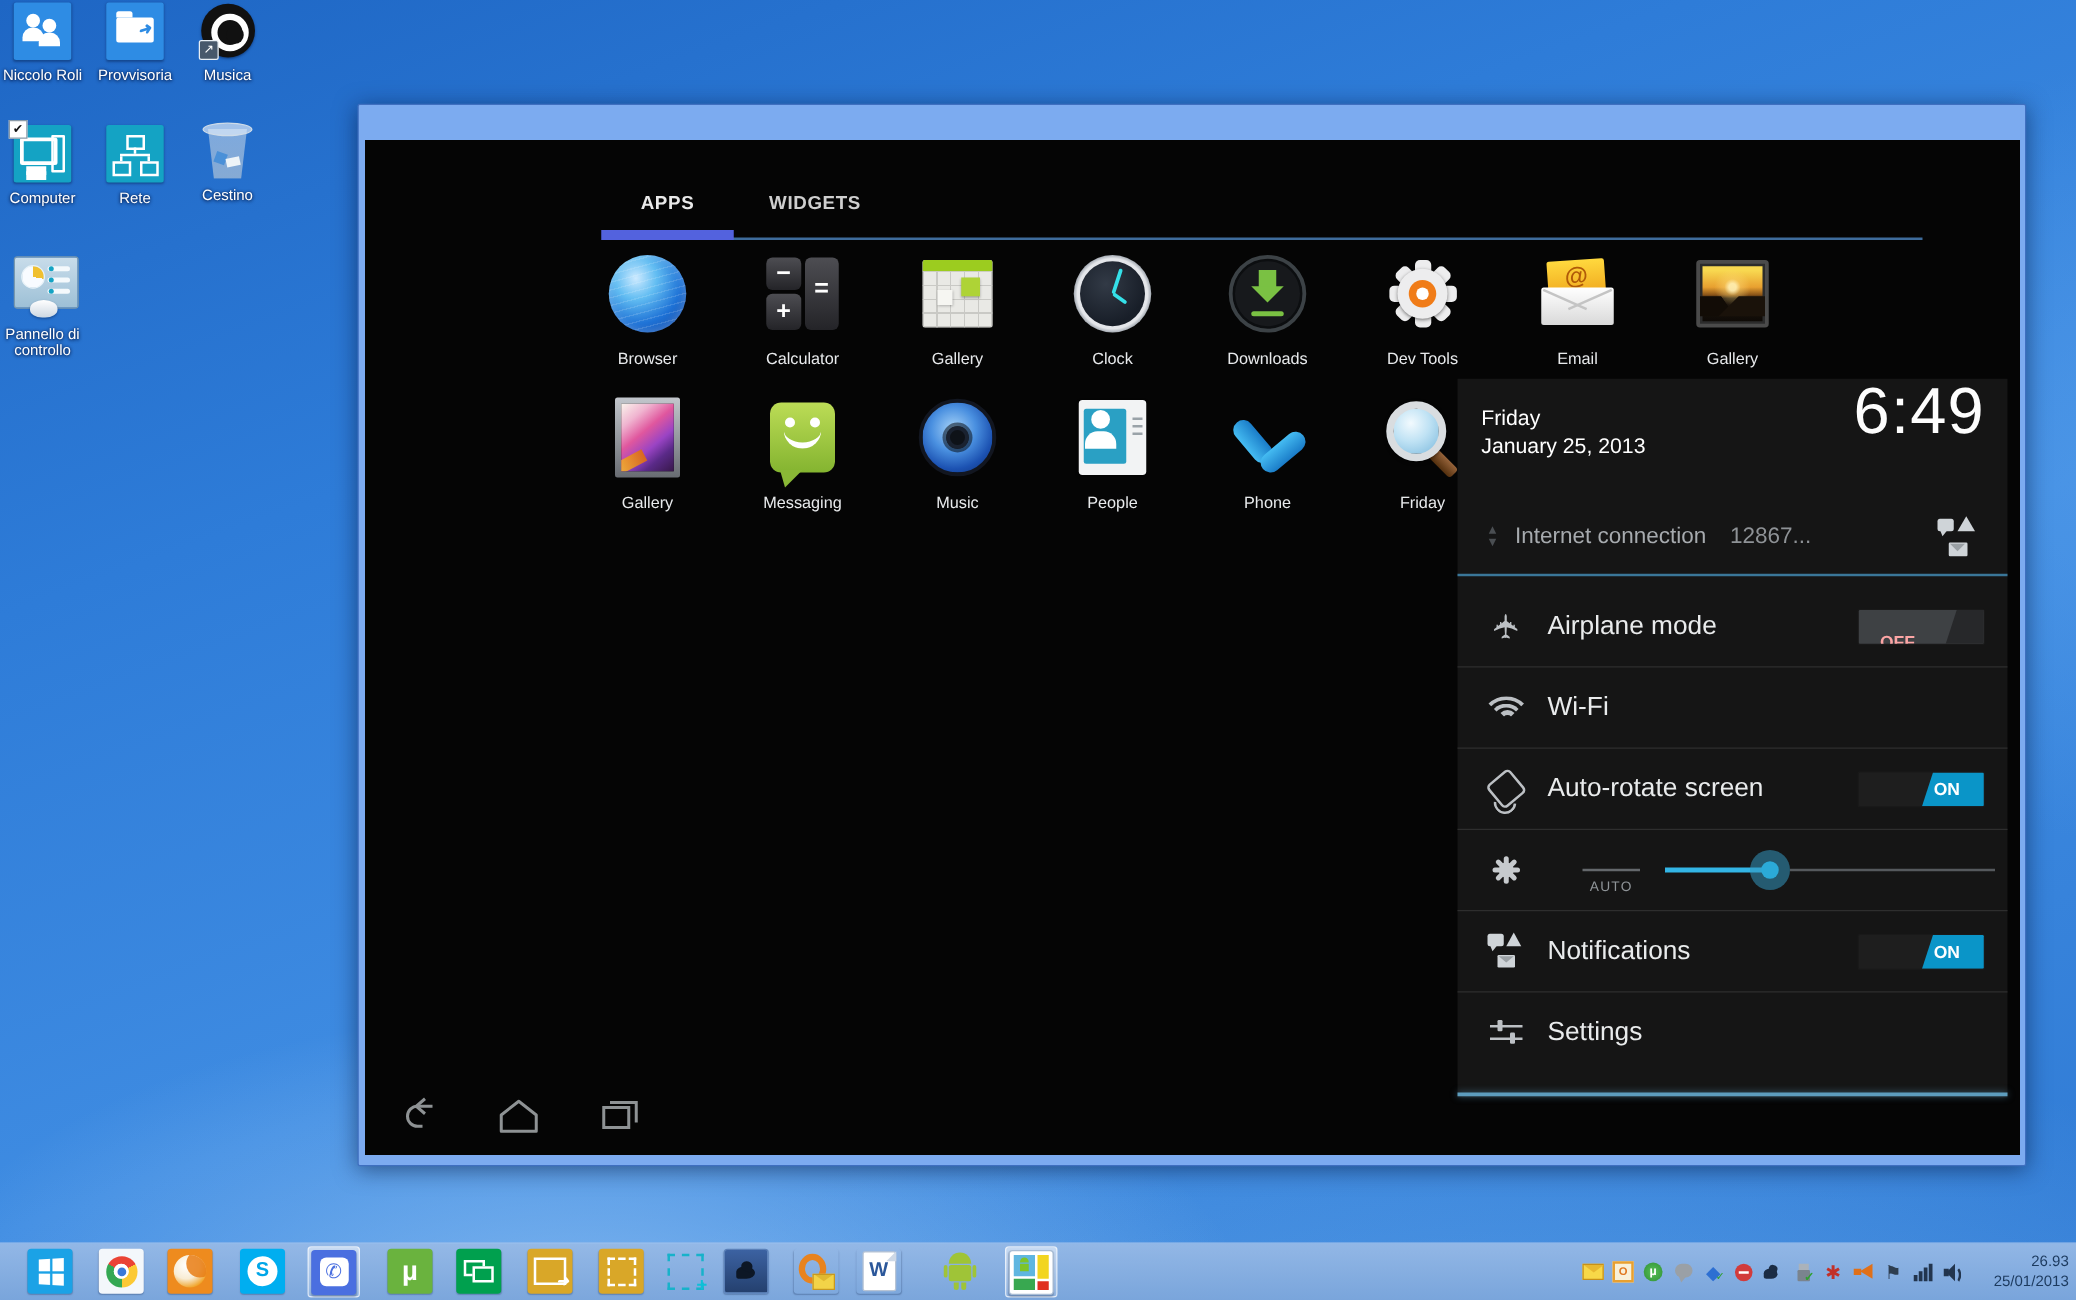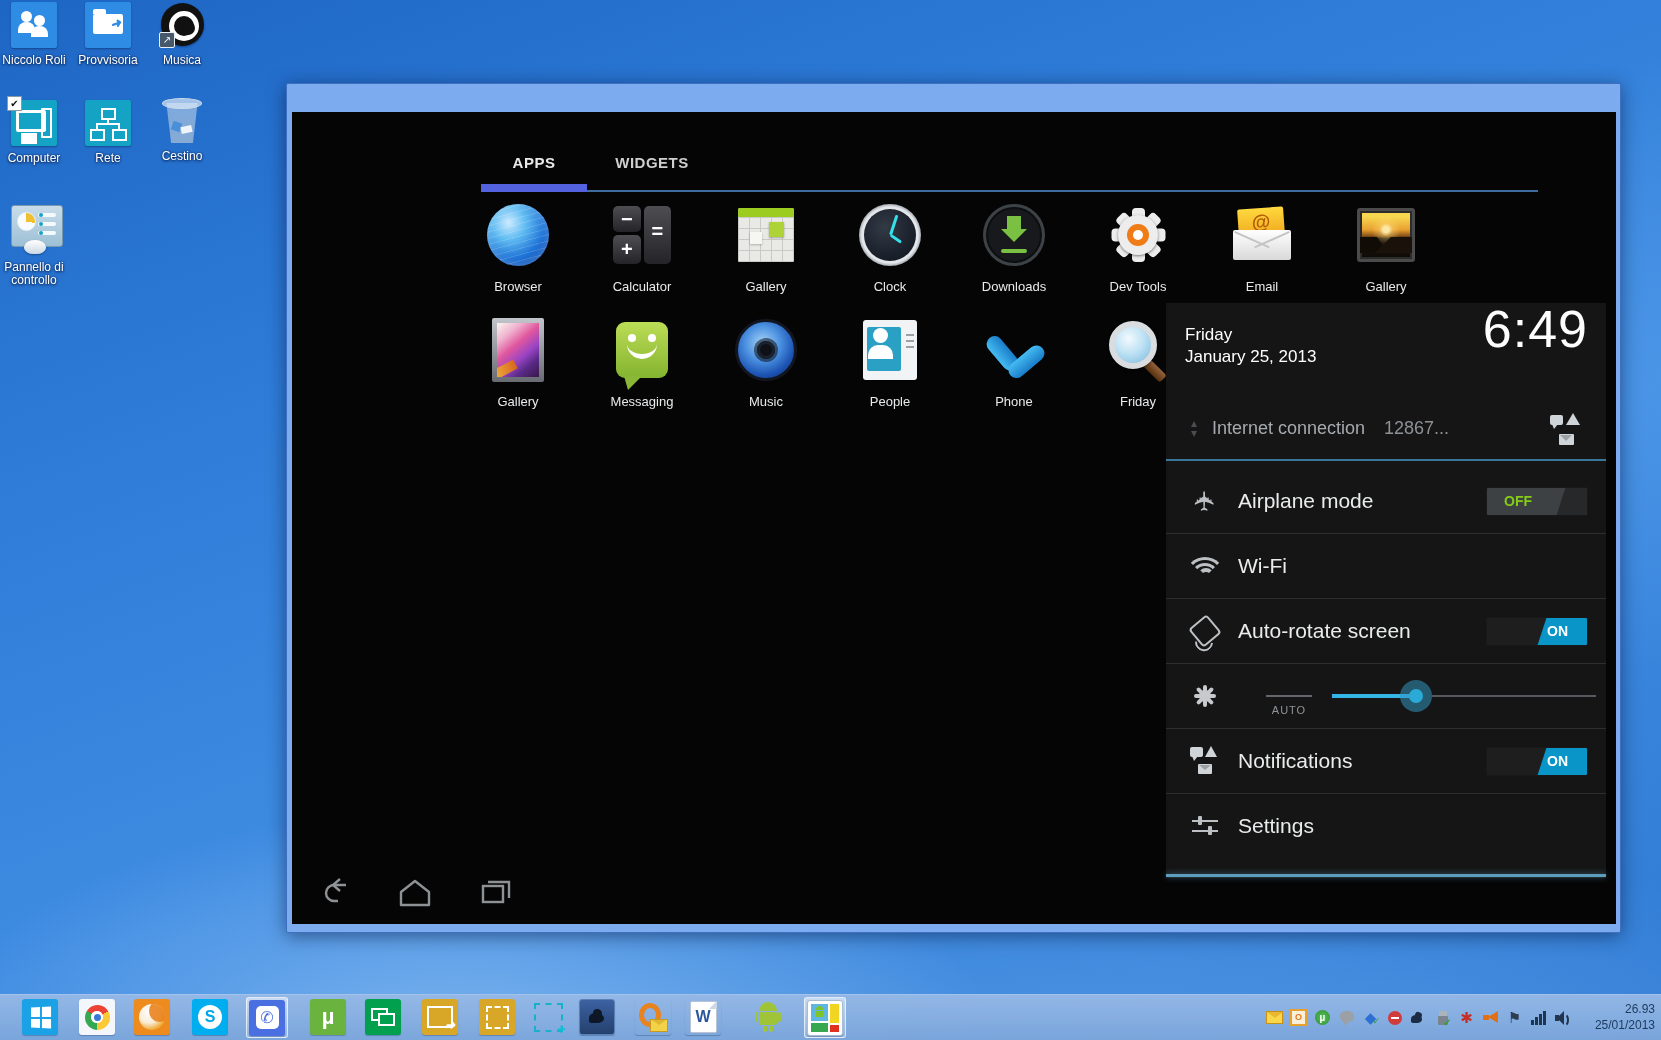--- a/index.html
+++ b/index.html
@@ -169,21 +169,21 @@
   .notic .bub::after{content:"";position:absolute;left:2px;bottom:-4px;border-left:2px solid transparent;border-right:4px solid transparent;border-top:5px solid #cfd4d8;}
   .notic .warn{position:absolute;right:3px;top:0;border-left:6px solid transparent;border-right:6px solid transparent;border-bottom:11px solid #cfd4d8;}
   .notic .env2{position:absolute;left:8px;bottom:2px;width:14px;height:10px;background:#cfd4d8;border-radius:1px;}
   .notic .env2::after{content:"";position:absolute;left:1px;top:1px;border-left:6px solid transparent;border-right:6px solid transparent;border-top:5px solid #9aa0a4;}
   .setic{position:relative;width:26px;height:22px;}
   .setic .ln{position:absolute;left:0;width:26px;height:2px;background:#bcc0c4;}
   .setic .kb{position:absolute;width:4px;height:9px;background:#bcc0c4;border-radius:1px;}
   .toggle{position:relative;width:100px;height:27px;background:#3e4144;border:1px solid #191919;border-radius:2px;overflow:hidden;font-size:14px;font-weight:bold;}
   .toggle .bar{position:absolute;top:0;bottom:0;transform:skewX(-18deg);}
   .toggle.off .bar{right:-10px;width:36%;background:#27282a;}
-  .toggle.off .txt{position:absolute;left:17px;top:5px;color:#84cc16;z-index:2;}
+  .toggle.off .txt{position:absolute;left:17px;top:17px;color:#fca5a5;z-index:2;}
   .toggle.on{background:#1e1e1e;}
   .toggle.on .bar{right:-10px;width:55%;background:#0a95c8;}
   .toggle.on .txt{position:absolute;right:19px;top:5px;color:#fff;z-index:2;}
   .slider{position:relative;flex:1;height:64px;}
   .slider .seg{position:absolute;left:42px;top:31px;width:46px;height:2px;background:#64686c;}
   .slider .auto{position:absolute;left:42px;top:40px;width:46px;text-align:center;font-size:11px;color:#8f9498;letter-spacing:1px;}
   .slider .fill{position:absolute;left:108px;top:30px;width:80px;height:4px;background:#33b5e5;}
   .slider .rest{position:absolute;left:208px;top:31px;width:164px;height:2px;background:#55595d;}
   .slider .thumb{position:absolute;left:176px;top:16px;width:32px;height:32px;border-radius:50%;background:rgba(51,150,190,.55);}
   .slider .thumb::after{content:"";position:absolute;left:9px;top:9px;width:14px;height:14px;border-radius:50%;background:#2baad8;}

